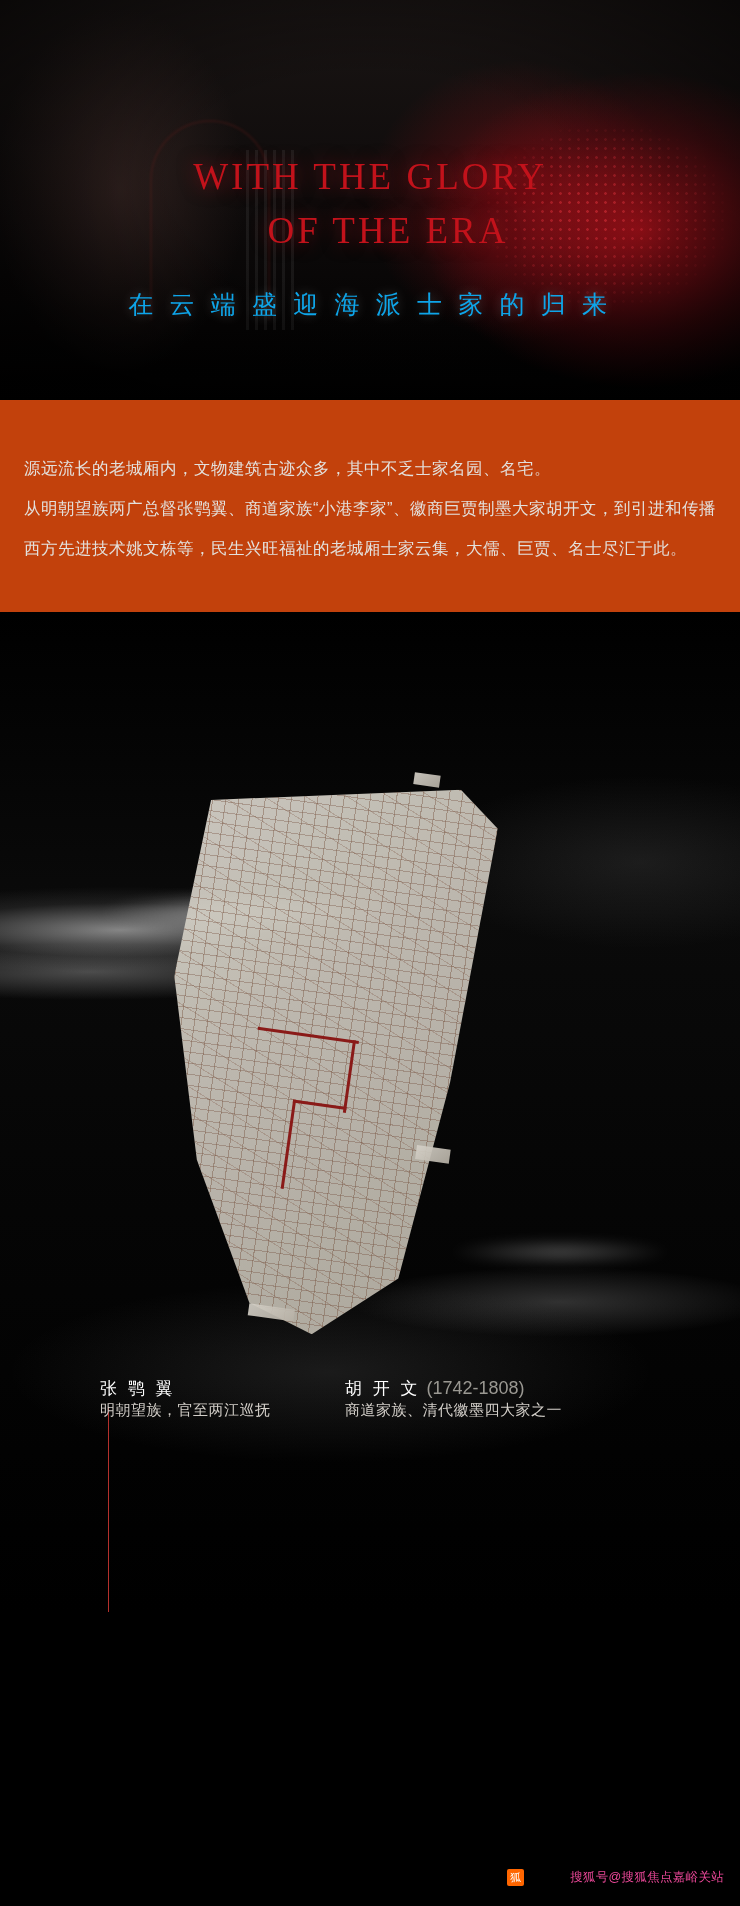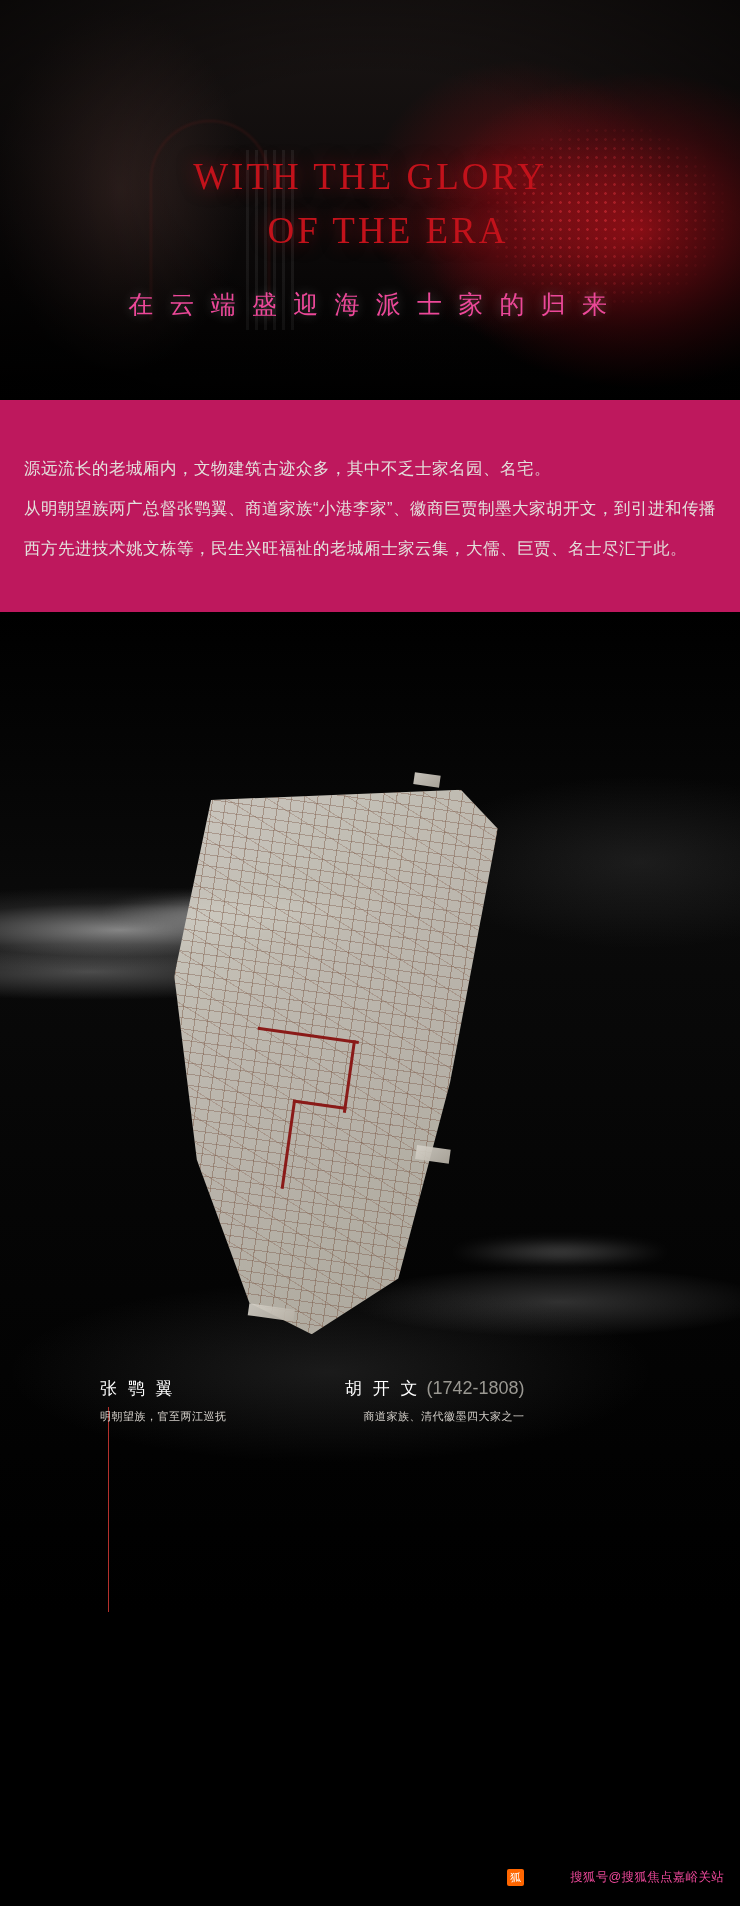--- a/index.html
+++ b/index.html
@@ -75,29 +75,29 @@
     color: #c2121b;
     font-size: 37px;
     letter-spacing: 3px;
     line-height: 54px;
     text-shadow: 0 0 18px rgba(200,20,30,0.55);
   }
   .en-line.two { padding-left: 36px; }
   .cn-sub {
     margin-top: 30px;
     font-family: "Liberation Serif", serif;
-    color: #ec4899;
+    color: #0ea5e9;
     font-size: 25px;
     letter-spacing: 5px;
     text-shadow: 0 0 12px rgba(255,255,255,0.25);
   }
 
   
   .intro {
-    background: #be185d;
+    background: #c2410c;
     padding: 48px 24px 44px 24px;
   }
   .intro p {
     color: #e3e0dc;
     font-size: 16.5px;
     line-height: 40px;
     letter-spacing: .5px;
     text-align: justify;
   }
 
@@ -180,26 +180,24 @@
     display: inline-block;
   }
   .person .pyear {
     color: #9a9892;
     font-size: 18px;
     letter-spacing: 0;
     margin-left: 6px;
   }
   .person .pdesc {
     color: #d2cec8;
-    font-size: 11px;
+    font-size: 15px;
     line-height: 19px;
     letter-spacing: .5px;
-    margin-top: 7px;
     white-space: pre-line;
-    text-align: right;
   }
   .vline {
     position: absolute;
     width: 1px;
     background: #b4302c;
   }
 
   
   .footer {
     position: absolute;

